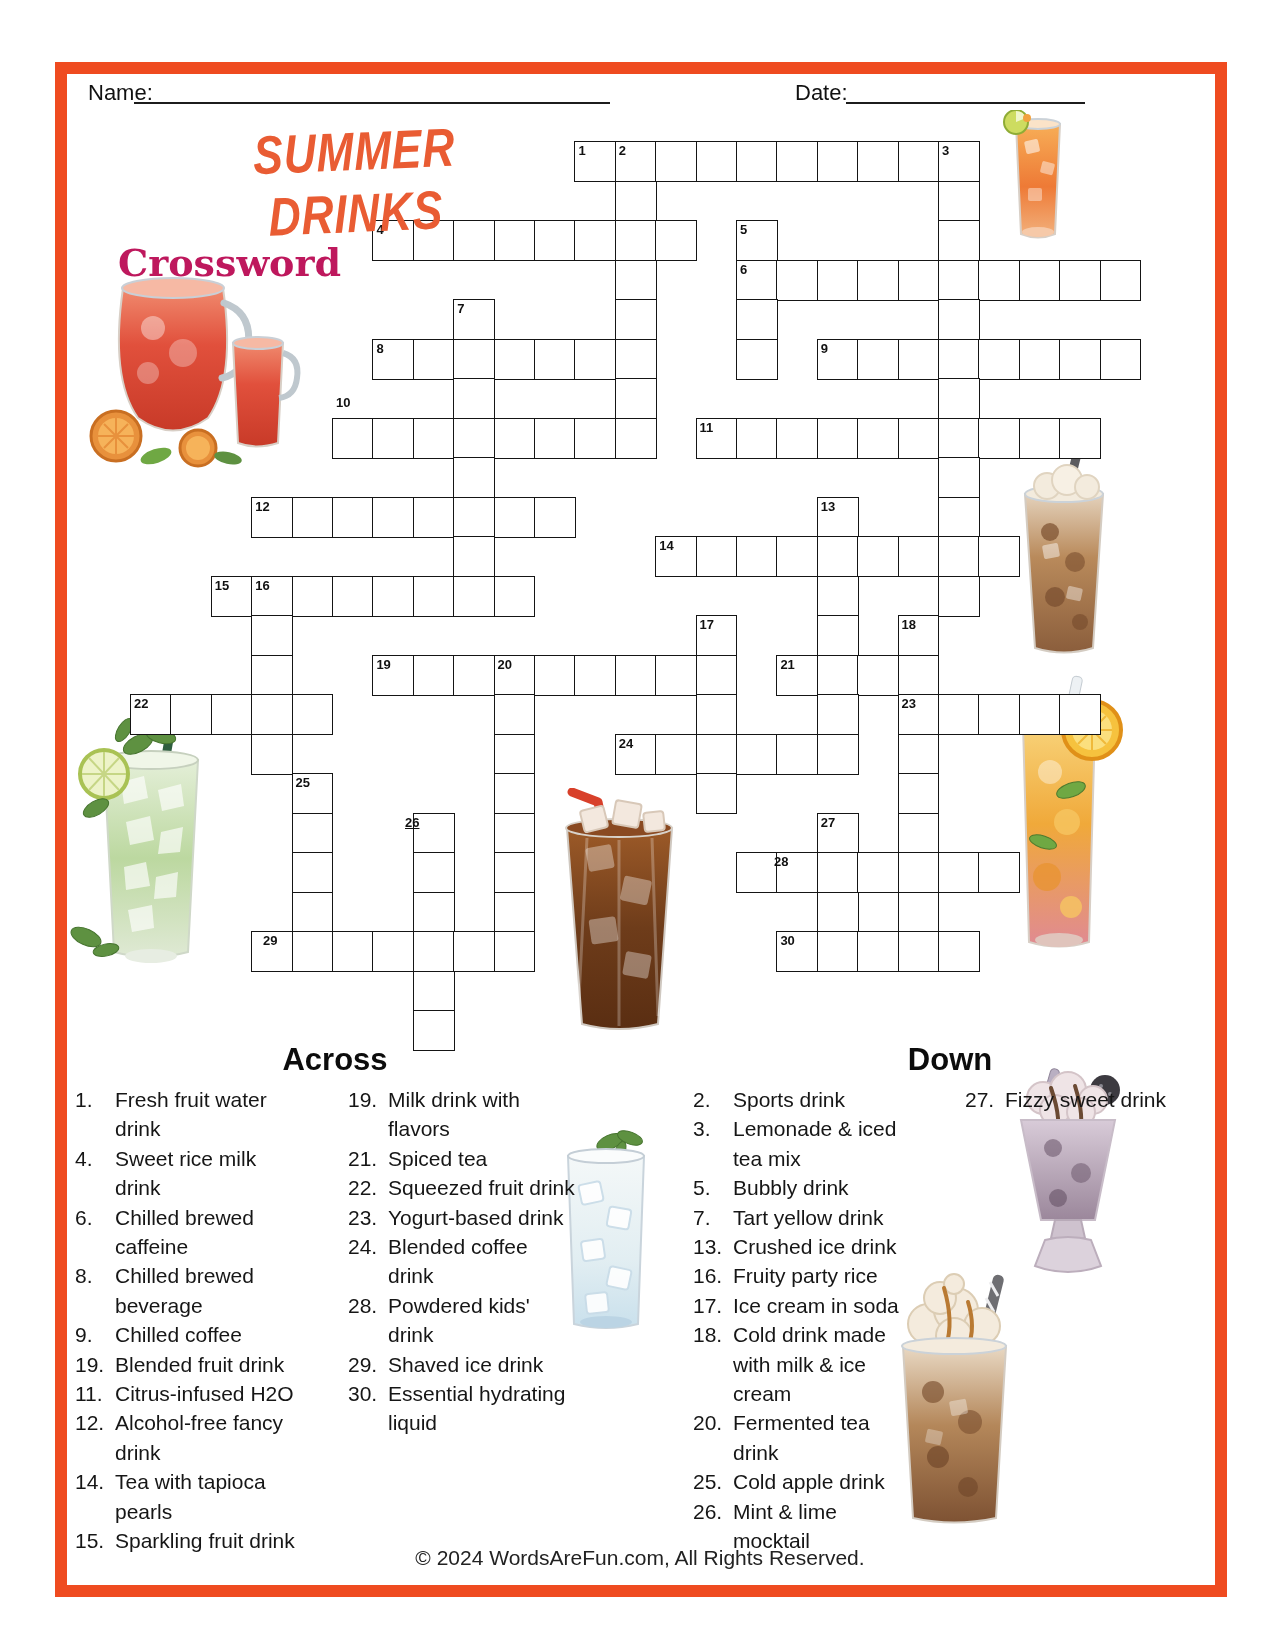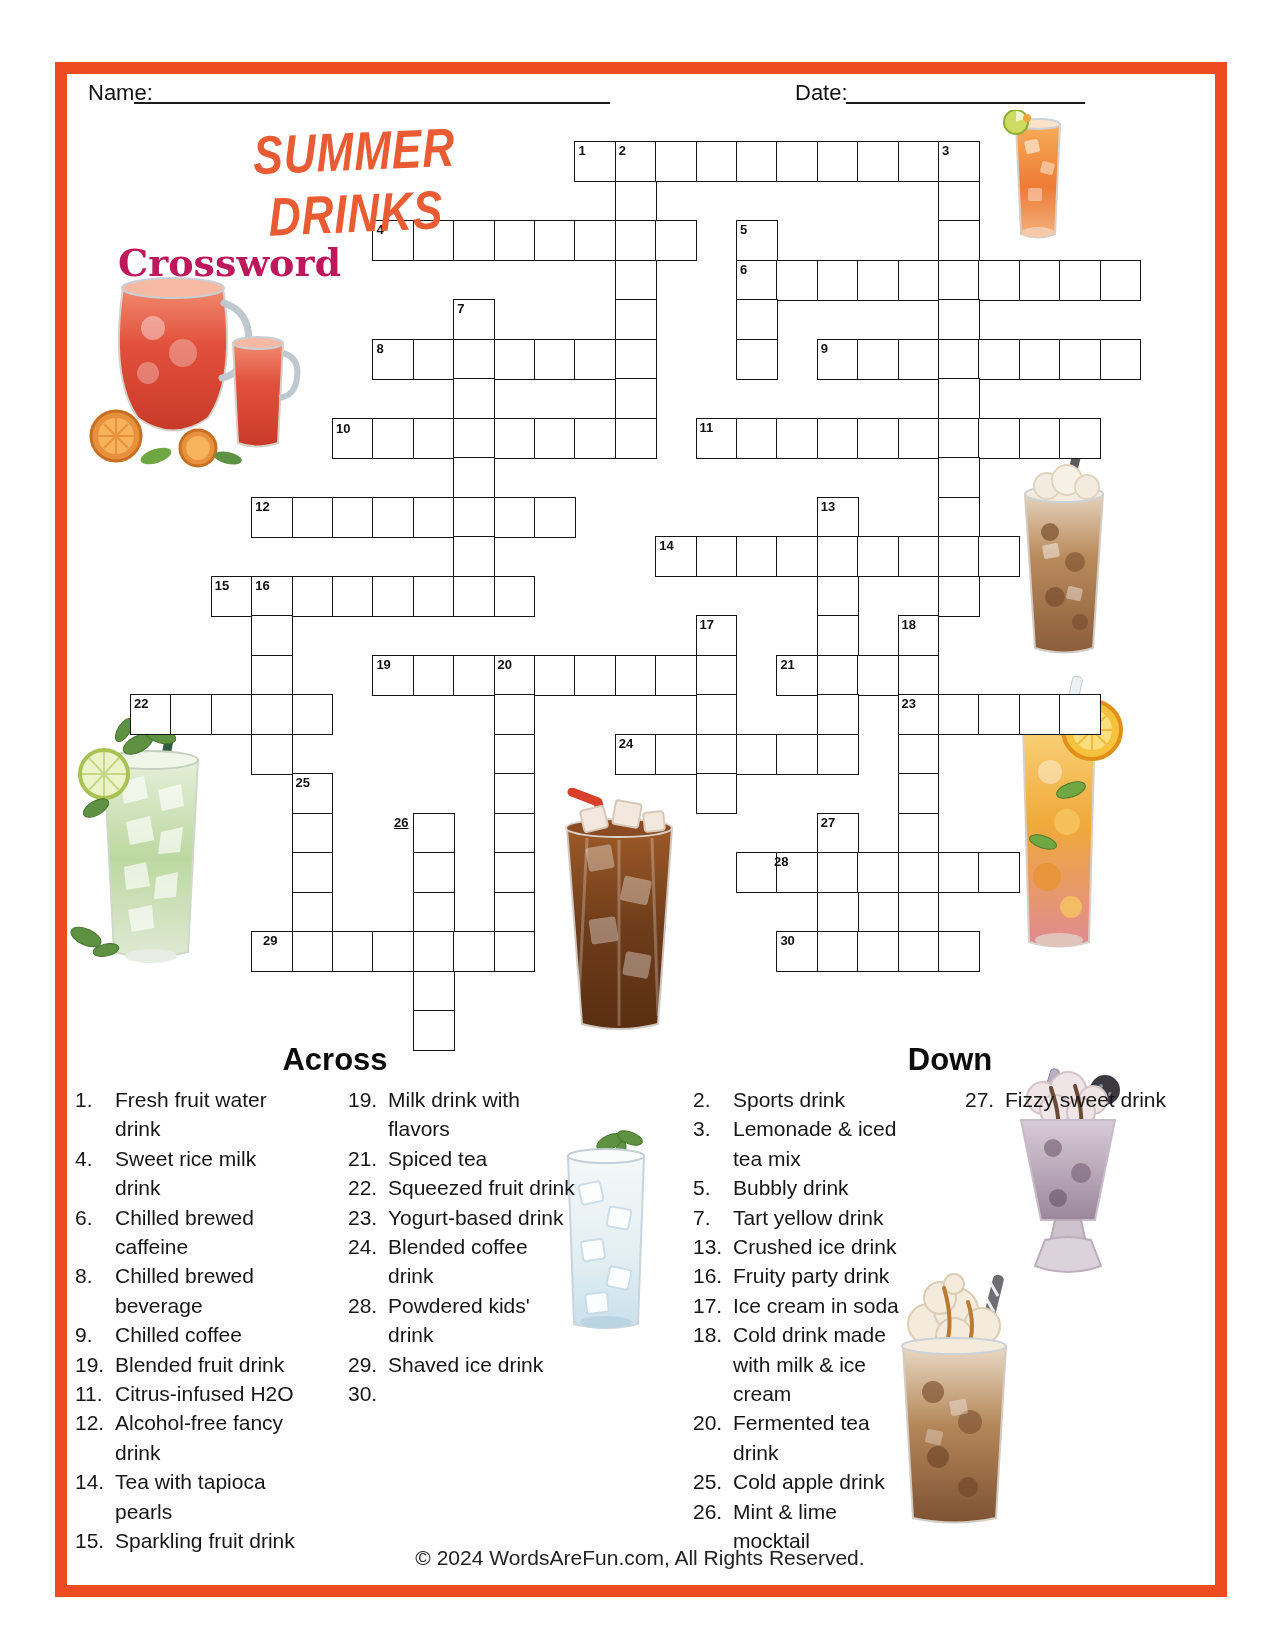--- a/index.html
+++ b/index.html
@@ -229,37 +229,37 @@
       <div class="cell" style="left: 412.8px; top: 1010px; width: 41.9px; height: 41px;"></div>
       <div class="cellnum" style="left: 578.4px; top: 144px;">1</div>
       <div class="cellnum" style="left: 618.8px; top: 144px;">2</div>
       <div class="cellnum" style="left: 942px; top: 144px;">3</div>
       <div class="cellnum" style="left: 376.4px; top: 223px;">4</div>
       <div class="cellnum" style="left: 740px; top: 223px;">5</div>
       <div class="cellnum" style="left: 740px; top: 262.5px;">6</div>
       <div class="cellnum" style="left: 457.2px; top: 302px;">7</div>
       <div class="cellnum" style="left: 376.4px; top: 341.5px;">8</div>
       <div class="cellnum" style="left: 820.8px; top: 341.5px;">9</div>
-      <div class="cellnum" style="left: 336px; top: 422px;">10</div>
+      <div class="cellnum" style="left: 336px; top: 396px;">10</div>
       <div class="cellnum" style="left: 699.6px; top: 420.5px;">11</div>
       <div class="cellnum" style="left: 255.2px; top: 499.5px;">12</div>
       <div class="cellnum" style="left: 820.8px; top: 499.5px;">13</div>
       <div class="cellnum" style="left: 659.2px; top: 539px;">14</div>
       <div class="cellnum" style="left: 214.8px; top: 578.5px;">15</div>
       <div class="cellnum" style="left: 255.2px; top: 578.5px;">16</div>
       <div class="cellnum" style="left: 699.6px; top: 618px;">17</div>
       <div class="cellnum" style="left: 901.6px; top: 618px;">18</div>
       <div class="cellnum" style="left: 376.4px; top: 657.5px;">19</div>
       <div class="cellnum" style="left: 497.6px; top: 657.5px;">20</div>
       <div class="cellnum" style="left: 780.4px; top: 657.5px;">21</div>
       <div class="cellnum" style="left: 134px; top: 697px;">22</div>
       <div class="cellnum" style="left: 901.6px; top: 697px;">23</div>
       <div class="cellnum" style="left: 618.8px; top: 736.5px;">24</div>
       <div class="cellnum" style="left: 295.6px; top: 776px;">25</div>
-      <div class="cellnum" style="left: 394px; top: 815.5px; text-decoration: underline;">26</div>
+      <div class="cellnum" style="left: 405px; top: 815.5px; text-decoration: underline;">26</div>
       <div class="cellnum" style="left: 820.8px; top: 815.5px;">27</div>
       <div class="cellnum" style="left: 740px; top: 855px; margin-left: 34px;">28</div>
       <div class="cellnum" style="left: 263px; top: 934px;">29</div>
       <div class="cellnum" style="left: 780.4px; top: 934px;">30</div>
     </div>
 
   <div class="clue-header" style="left:700px;top:1042px;width:500px;">Down</div>
   <div class="clue-header" style="left:90px;top:1042px;width:490px;">Across</div>
 
   <div id="across-cols">
@@ -372,20 +372,24 @@
           </div>
         </div>
         <div class="clue">
           <span class="num">29.</span>
           <div class="lines">
             <div>Shaved ice drink</div>
           </div>
         </div>
         <div class="clue">
           <span class="num">30.</span>
+          <div class="lines">
+            <div>Essential hydrating</div>
+            <div>liquid</div>
+          </div>
         </div>
       </div>
     </div>
   <div id="down-cols">
       <div class="clue-col" style="left: 693px; top: 1085px; width: 255px;">
         <div class="clue">
           <span class="num">2.</span>
           <div class="lines">
             <div>Sports drink</div>
           </div>
@@ -411,21 +415,21 @@
         </div>
         <div class="clue">
           <span class="num">13.</span>
           <div class="lines">
             <div>Crushed ice drink</div>
           </div>
         </div>
         <div class="clue">
           <span class="num">16.</span>
           <div class="lines">
-            <div>Fruity party drink</div>
+            <div>Fruity party rice</div>
           </div>
         </div>
         <div class="clue">
           <span class="num">17.</span>
           <div class="lines">
             <div>Ice cream in soda</div>
           </div>
         </div>
         <div class="clue">
           <span class="num">18.</span>

